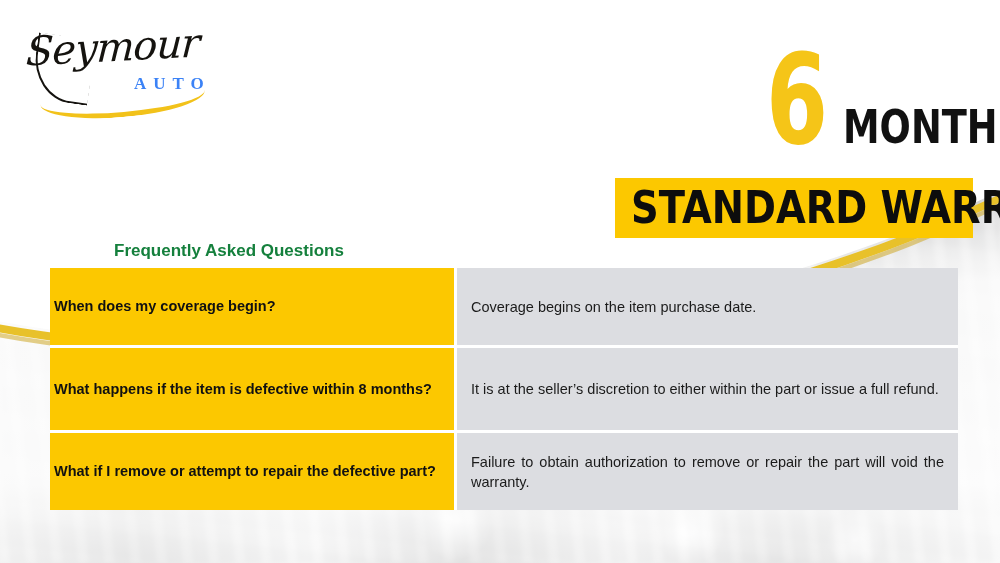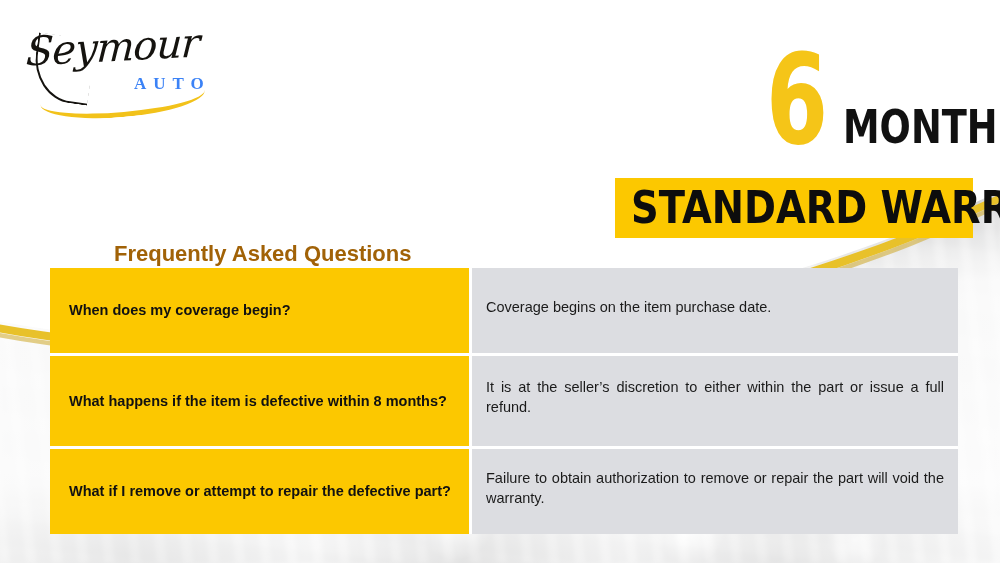--- a/index.html
+++ b/index.html
@@ -205,22 +205,22 @@
     white-space: nowrap;
   }
 
   
   .faq-title {
     position: absolute;
     left: 114px;
     top: 241px;
     font-family: "Liberation Sans", sans-serif;
     font-weight: 700;
-    font-size: 22px;
-    color: #a16207;
+    font-size: 17px;
+    color: #15803d;
   }
 
   
   .faq-table {
     position: absolute;
     left: 50px;
     top: 268px;
     width: 908px;
     border-collapse: separate;
     border-spacing: 0;
@@ -233,31 +233,31 @@
     border-bottom: none;
   }
   .faq-table td.q {
     width: 388px;
     background: #fcc800;
     color: #111111;
     font-family: "Liberation Sans", sans-serif;
     font-weight: 700;
     font-size: 14.5px;
     line-height: 19px;
-    padding: 10px 12px 10px 19px;
+    padding: 10px 12px 10px 4px;
     border-right: 3px solid #ffffff;
   }
   .faq-table td.a {
     background: #dcdde1;
     color: #1b1b1b;
     font-family: "Liberation Sans", sans-serif;
     font-weight: 400;
     font-size: 14.5px;
     line-height: 20px;
-    padding: 10px 14px 18px 14px;
+    padding: 10px 14px 10px 14px;
     text-align: justify;
     text-justify: inter-word;
   }
   .faq-table tr.r1 td { height: 57px; }
   .faq-table tr.r2 td { height: 62px; }
   .faq-table tr.r3 td { height: 62px; }
   .faq-table tr.r4 td { height: 57px; }
 </style>
 </head>
 <body>

